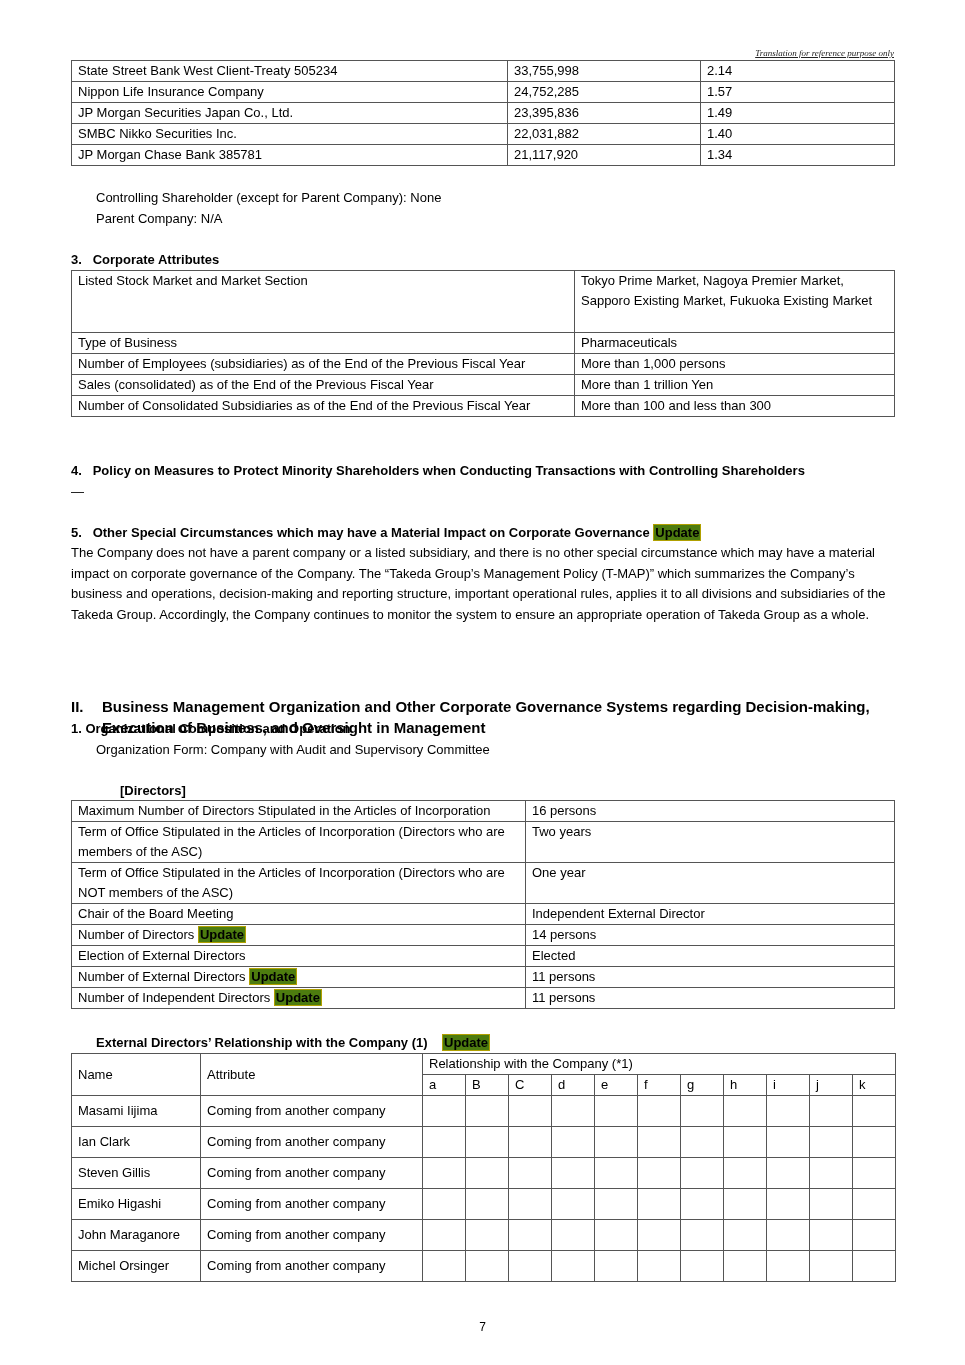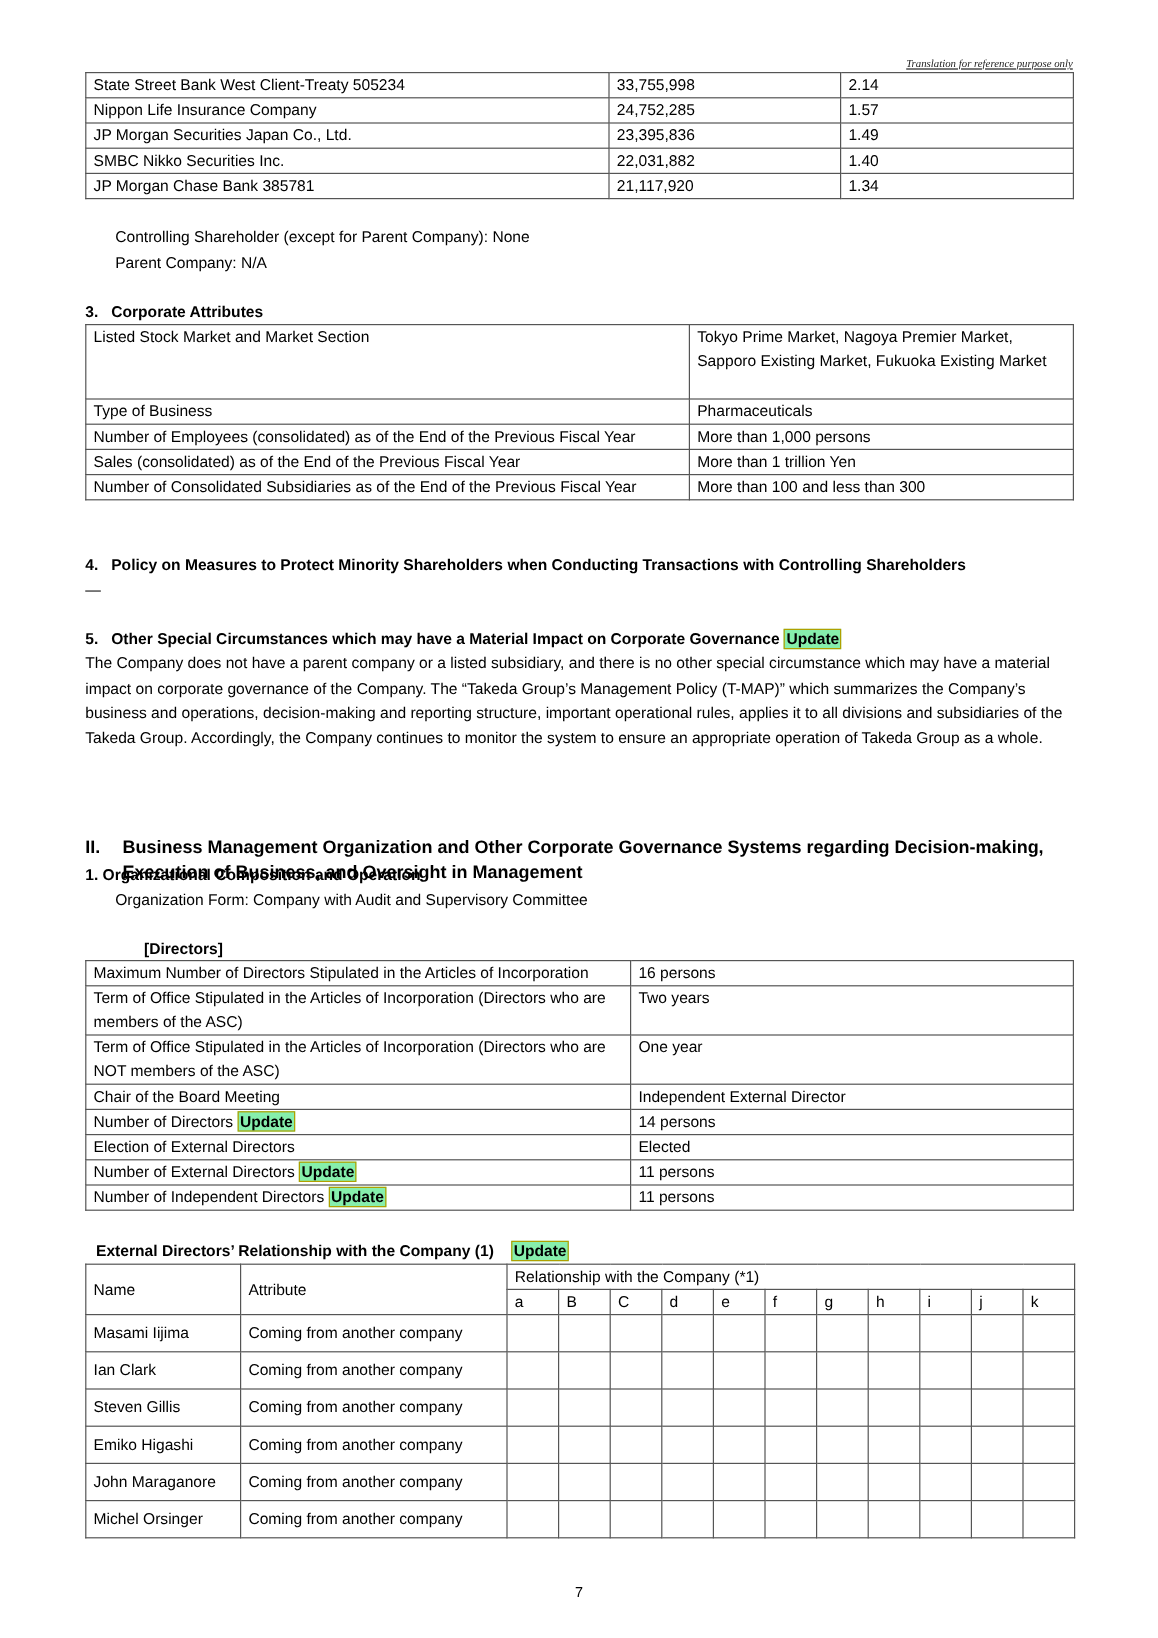--- a/index.html
+++ b/index.html
@@ -11,21 +11,21 @@
     position: absolute; right: 71px; top: 48px;
     font-family: "Liberation Serif", serif; font-style: italic; font-size: 9px;
     text-decoration: underline; color: #222;
   }
   table { border-collapse: collapse; position: absolute; table-layout: fixed; }
   td { border: 1px solid #555; padding: 0 6px; vertical-align: top; line-height: 20px; font-size: 13px; }
   .t1 { left: 71px; top: 60px; width: 823px; }
   .t1 td { height: 20px; }
   .line { position: absolute; line-height: 20px; font-size: 13px; }
   .bold { font-weight: bold; }
-  .hl { background: #86efac; border: 1px solid #b0a000; padding: 0 1px; font-weight: bold; }
+  .hl { background: #4d7c0f; border: 1px solid #b0a000; padding: 0 1px; font-weight: bold; }
   .t2 { left: 71px; top: 270px; width: 823px; }
   .t3 { left: 71px; top: 800px; width: 823px; }
   .t4 { left: 71px; top: 1053px; width: 823px; }
   .t4 td { vertical-align: middle; }
   .t4 .hdr td { height: 20px; }
   .t4 .row td { height: 30px; }
   .para { position: absolute; left: 71px; width: 825px; line-height: 20.7px; font-size: 13px; }
   .sec2 { position: absolute; left: 71px; top: 696px; width: 820px; font-size: 15px; font-weight: bold; line-height: 21px; }
   .sec2 .num { position: absolute; left: 0; top: 0; }
   .sec2 .txt { margin-left: 31px; }
@@ -83,21 +83,21 @@
   <tbody>
     <tr>
         <td style="height:61px">Listed Stock Market and Market Section</td>
         <td>Tokyo Prime Market, Nagoya Premier Market, Sapporo Existing Market, Fukuoka Existing Market</td>
       </tr>
     <tr>
         <td>Type of Business</td>
         <td>Pharmaceuticals</td>
       </tr>
     <tr>
-        <td>Number of Employees (consolidated) as of the End of the Previous Fiscal Year</td>
+        <td>Number of Employees (subsidiaries) as of the End of the Previous Fiscal Year</td>
         <td>More than 1,000 persons</td>
       </tr>
     <tr>
         <td>Sales (consolidated) as of the End of the Previous Fiscal Year</td>
         <td>More than 1 trillion Yen</td>
       </tr>
     <tr>
         <td>Number of Consolidated Subsidiaries as of the End of the Previous Fiscal Year</td>
         <td>More than 100 and less than 300</td>
       </tr>
@@ -155,21 +155,21 @@
         <td><span>Number of External Directors</span> <span class="hl">Update</span></td>
         <td>11 persons</td>
       </tr>
     <tr>
         <td><span>Number of Independent Directors</span> <span class="hl">Update</span></td>
         <td>11 persons</td>
       </tr>
   </tbody>
 </table>
 
-<div class="line bold" style="left:80px; top:1033px;">
+<div class="line bold" style="left:96px; top:1033px;">
   <span>External Directors’ Relationship with the Company (1)</span>&nbsp;&nbsp;&nbsp;
   <span class="hl">Update</span>
 </div>
 
 <table class="t4">
   <colgroup>
     <col style="width:129px">
       <col style="width:222px">
     <col style="width:43px">
       <col style="width:43px">

